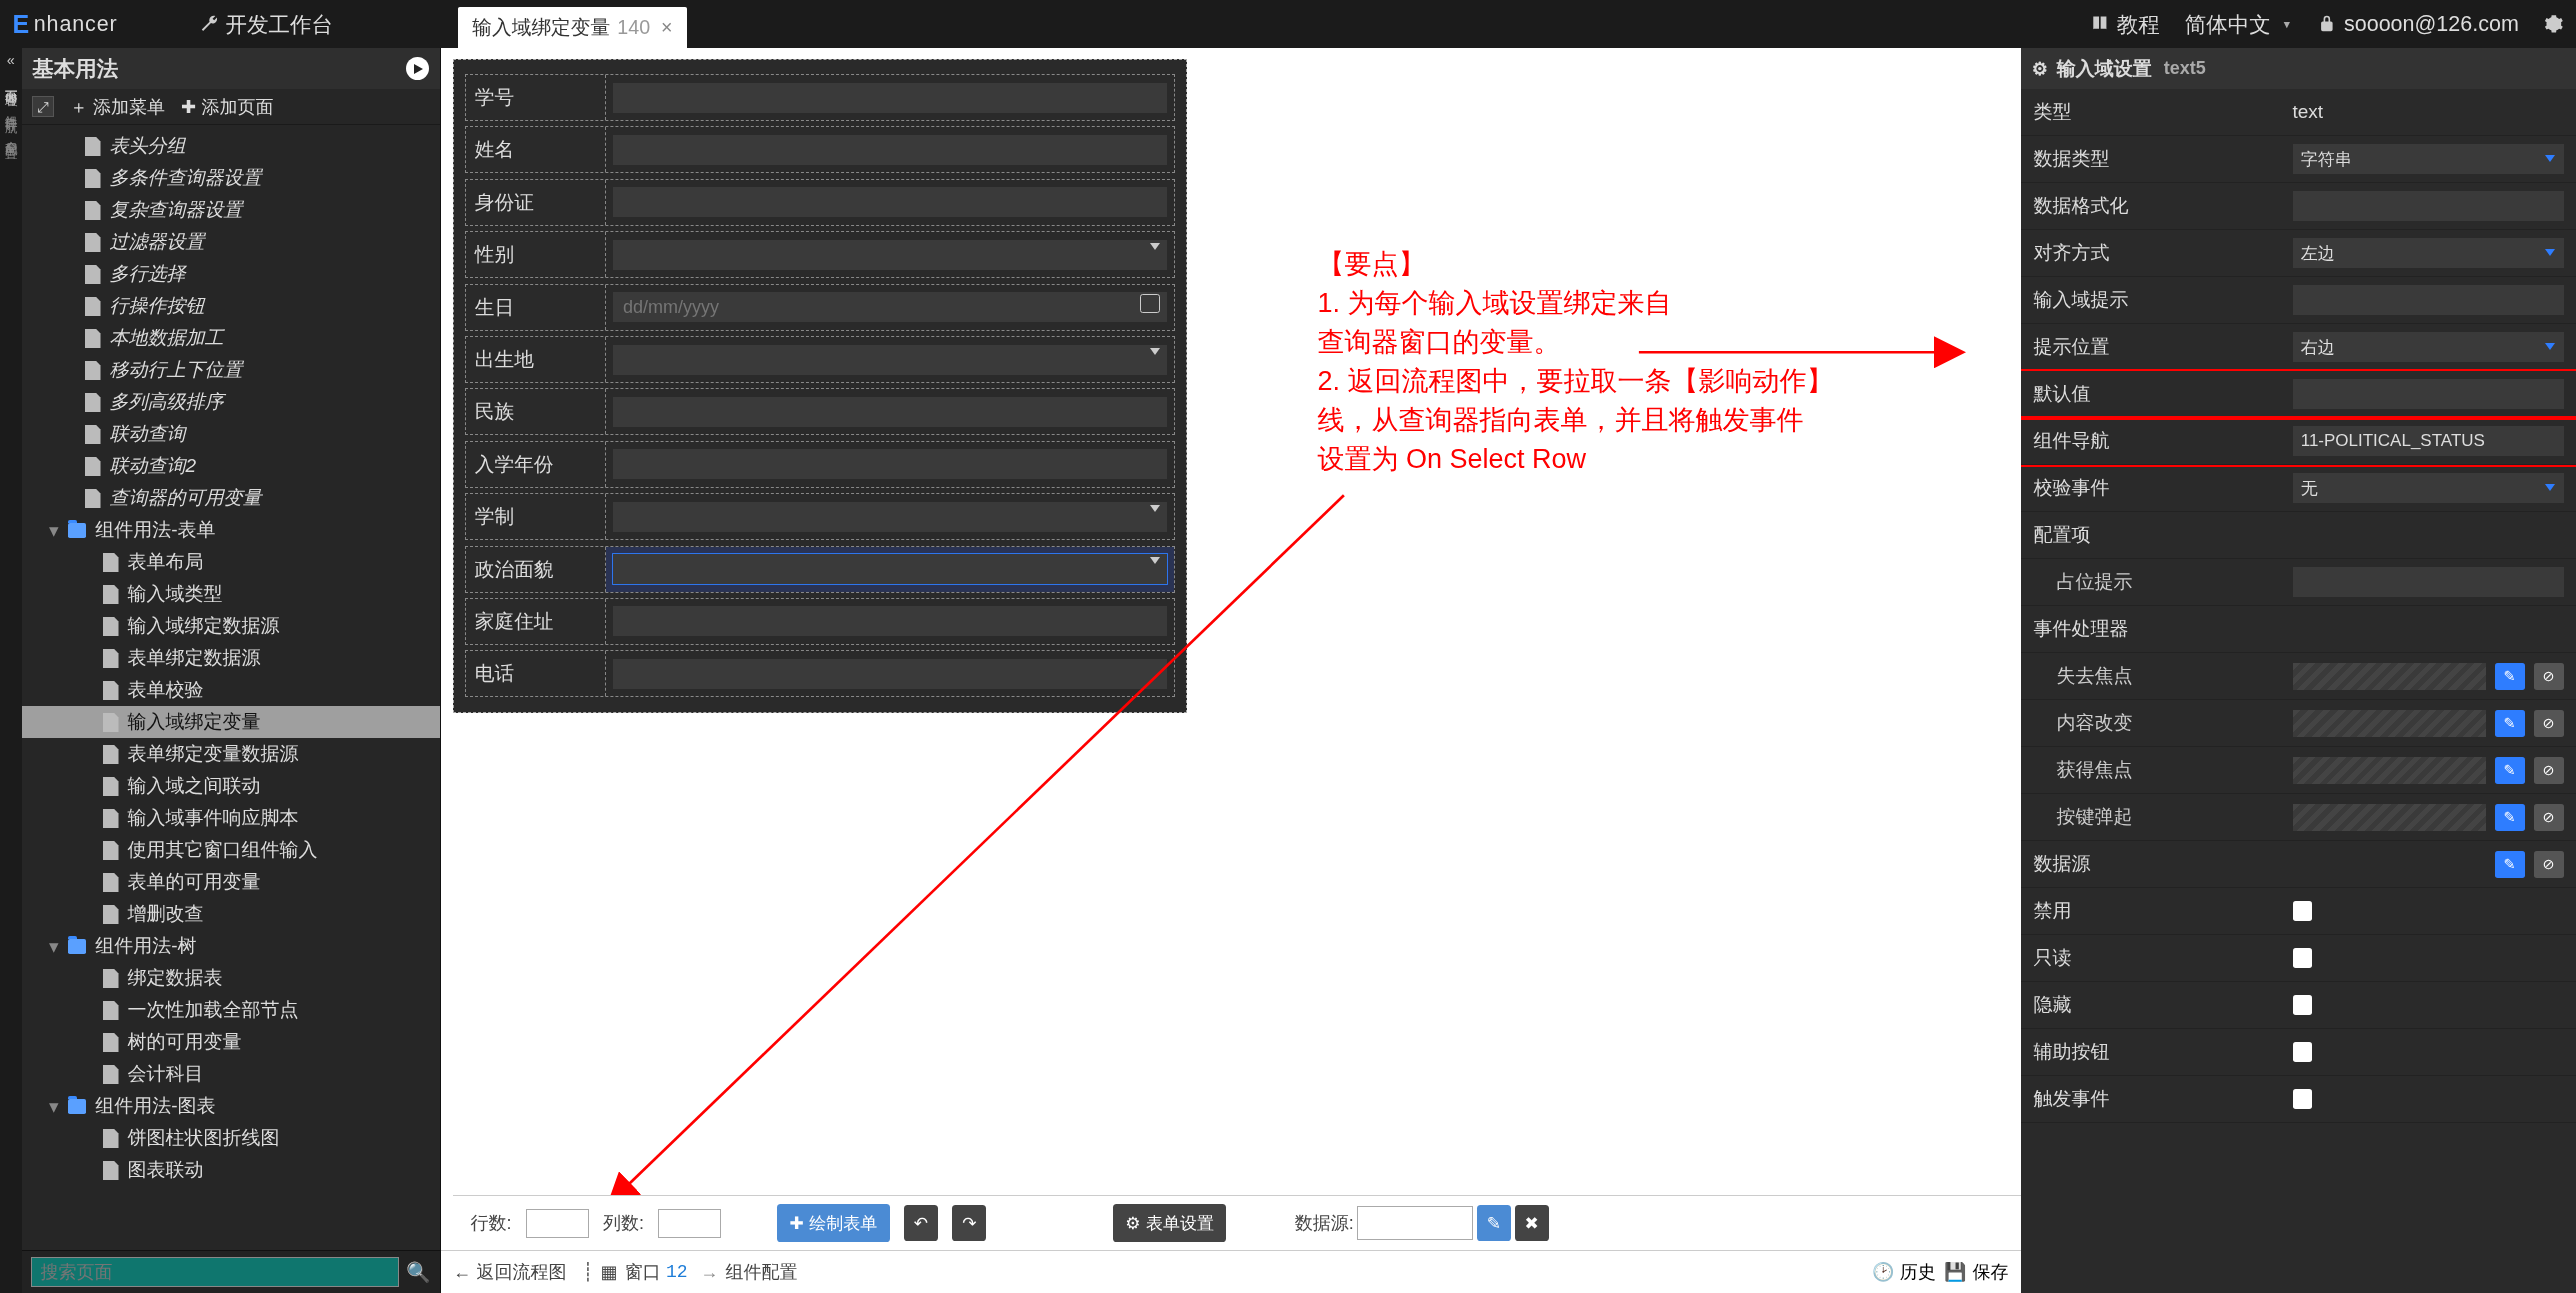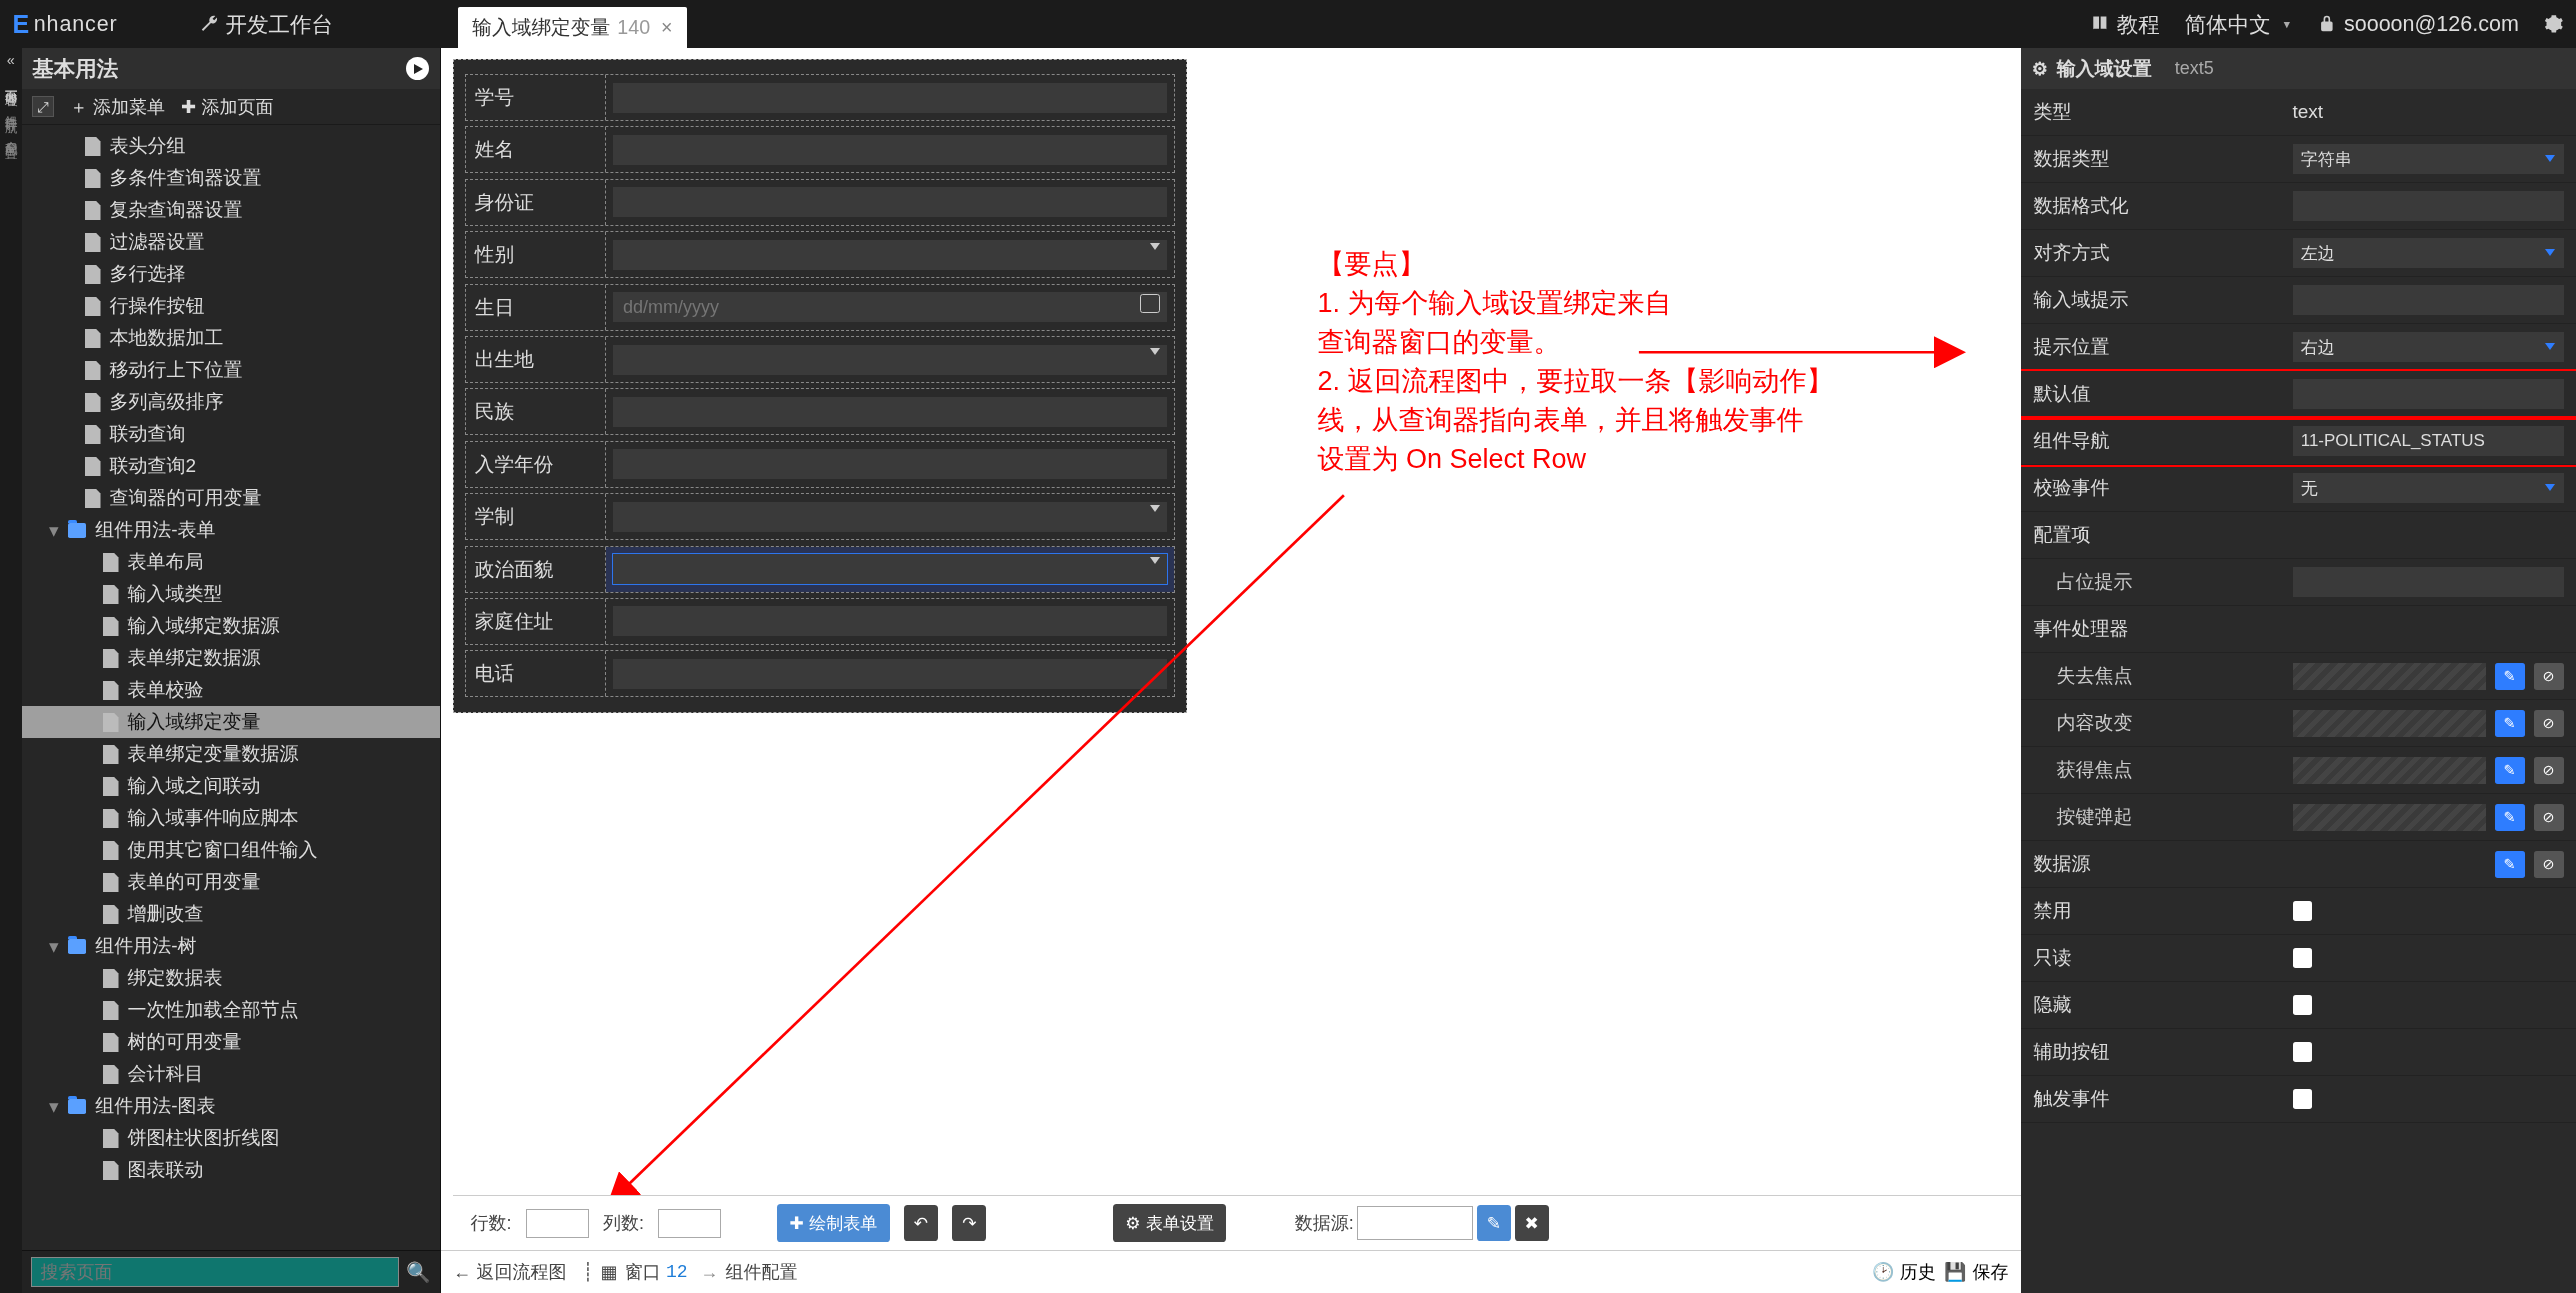--- a/index.html
+++ b/index.html
@@ -31,21 +31,21 @@
 .side-head { height:41px; background:#2f2f2f; display:flex; align-items:center; padding:0 10.7px; font-size:21.5px; font-weight:bold; justify-content:space-between;}
 .side-head .play { width:23px; height:23px; border-radius:50%; background:#fff; display:flex; align-items:center; justify-content:center;}
 .side-head .play::after{ content:""; border-left:9px solid #222; border-top:5.4px solid transparent; border-bottom:5.4px solid transparent; margin-left:2.7px;}
 .side-actions { height:36px; display:flex; align-items:center; padding:0 10.7px; gap:16px; font-size:18px; border-bottom:0.9px solid #1a1a1a; }
 .side-actions .act { display:flex; align-items:center; gap:5.4px; cursor:pointer; color:#ddd;}
 .ico-arrows::before{ content:"⤢"; font-size:14.3px;}
 .side-actions .box{ width:21.5px; height:21.5px; background:#3a3a3a; border:0.9px solid #555; display:flex; align-items:center; justify-content:center;}
 .tree { flex:1; overflow:auto; padding:5.4px 0 5.4px 0; font-size:19px; }
 .tree .node { display:flex; align-items:center; height:32px; padding-left:27px; gap:9px; cursor:pointer; }
 .tree .node.sel { background:#9f9f9f; color:#111;}
-.tree .ind1 { padding-left:63px;}
+.tree .ind1 { padding-left:63px;font-style:italic;}
 .tree .ind2 { padding-left:81px;}
 .ic-file { width:16px; height:19.7px; background:linear-gradient(#bbb,#bbb); clip-path: polygon(0 0,70% 0,100% 25%,100% 100%,0 100%); flex:0 0 auto;}
 .ic-fold { width:18px; height:14.3px; background:#3a8bff; border-radius:1.8px; position:relative; flex:0 0 auto;}
 .ic-fold::before{content:""; position:absolute; top:-3.6px; left:0; width:9px; height:3.6px; background:#3a8bff; border-radius:1.8px 1.8px 0 0;}
 .ic-fold-open {background:#5aa0ff;}
 .expand-caret { width:10.7px; text-align:center; color:#888; flex:0 0 auto;}
 .side-search { height:43px; background:#222; display:flex; align-items:center; padding:0 9px; gap:7.2px; border-top:0.9px solid #111;}
 .side-search input { flex:1; background:#0f766e; border:0.9px solid #888; height:30px; padding:0 9px; font-size:18px;}
 .side-search .mag { color:#888; font-size:19.7px;}
 
@@ -79,21 +79,21 @@
 .bcrumb .rt { margin-left:auto; display:flex; align-items:center; gap:9px;}
 .bcrumb .rbtn { background:none; border:none; font-size:18px; cursor:pointer; display:inline-flex; gap:5.4px; align-items:center;}
 
 
 .anno { position:absolute; pointer-events:none; color:#f00; font-size:27px; line-height:39px; }
 
 
 .props { width:555px; background:#2a2a2a; color:#ddd; font-size:19px; display:flex; flex-direction:column;}
 .props .phead { height:41px; background:#333; display:flex; align-items:center; gap:9px; padding:0 10.7px; font-weight:bold;}
 .props .phead .cog { font-size:18px;}
-.props .phead .sub { color:#aaa; font-weight:normal; margin-left:14px; font-size:18px;}
+.props .phead .sub { color:#aaa; font-weight:bold; margin-left:3px; font-size:18px;}
 .props .plist { flex:1; overflow:auto;}
 .props .prow { display:flex; align-items:center; height:47px; padding:0 12.5px; border-bottom:0.9px solid #222;}
 .props .prow .pk { width:259px; }
 .props .prow .pv { flex:1; display:flex; align-items:center; gap:5.4px;}
 .props select, .props input[type=text] { background:#3a3a3a; border:0.9px solid #3a3a3a; color:#ddd; height:30px; width:100%; padding:0 7.2px; font-size:17px;}
 .props .selwrap { position:relative; flex:1;}
 .props .selwrap .cd { position:absolute; right:9px; top:10.7px; border-left:5.4px solid transparent; border-right:5.4px solid transparent; border-top:7.2px solid #2e7dff;}
 .props .hl { outline:2.7px solid #f00; outline-offset:-0.9px;}
 .props .hl2 { outline:2.7px solid #f00; outline-offset:-0.9px;}
 .props .chk { width:19.7px; height:19.7px; background:#fff; border-radius:2.7px; }

